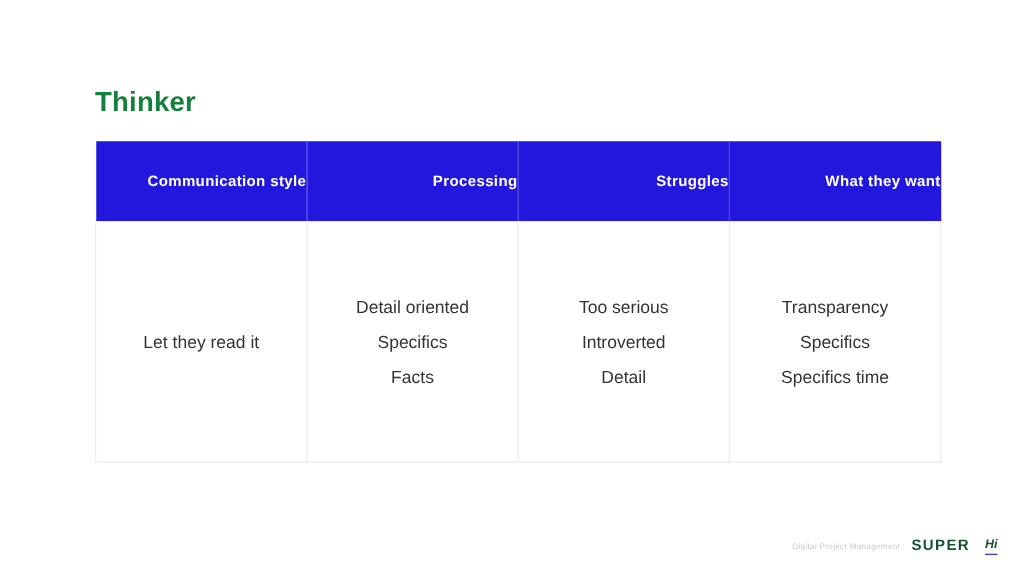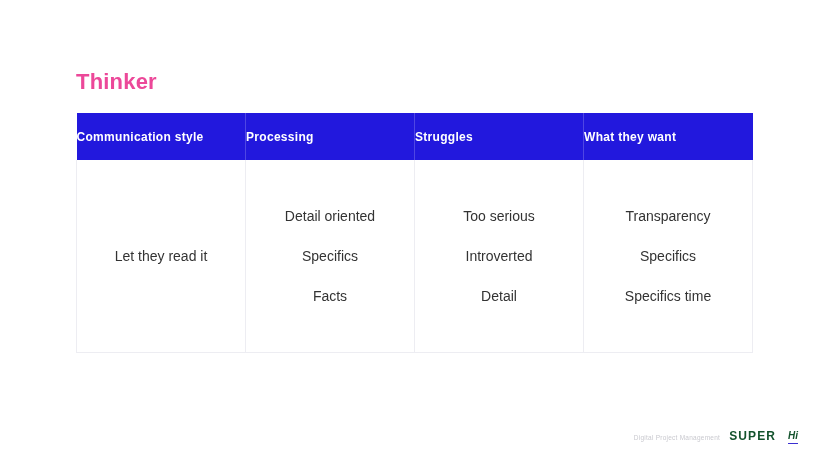--- a/index.html
+++ b/index.html
@@ -24,48 +24,48 @@
     background: #ffffff;
   }
 
   
   #page-title {
     position: absolute;
     left: 76px;
     top: 68px;
     font-size: 22px;
     font-weight: bold;
-    color: #ec4899;
+    color: #15803d;
     letter-spacing: 0.2px;
     line-height: 28px;
     white-space: nowrap;
   }
 
   
   #comparison-table {
     position: absolute;
     left: 76px;
     top: 113px;
     width: 676px;
     border-collapse: collapse;
     table-layout: fixed;
   }
 
   #comparison-table col {
     width: 169px;
   }
 
   #comparison-table thead th {
-    height: 47px;
+    height: 64px;
     background: #2218dd;
     color: #ffffff;
     font-size: 12px;
     font-weight: bold;
     letter-spacing: 0.3px;
-    text-align: left;
+    text-align: right;
     vertical-align: middle;
     padding: 0;
     border-right: 1px solid #4f46e3;
     box-sizing: border-box;
   }
   #comparison-table thead th:last-child {
     border-right: none;
   }
 
   #comparison-table tbody td {
@@ -84,21 +84,21 @@
   }
   #comparison-table tbody td:first-child {
     border-left: 1px solid #ededf2;
   }
 
   .cell-lines {
     display: flex;
     flex-direction: column;
     justify-content: center;
     align-items: center;
-    gap: 12px;
+    gap: 0;
   }
   .cell-lines .line {
     line-height: 28px;
     white-space: nowrap;
   }
 
   
   #footer {
     position: absolute;
     right: 30px;

